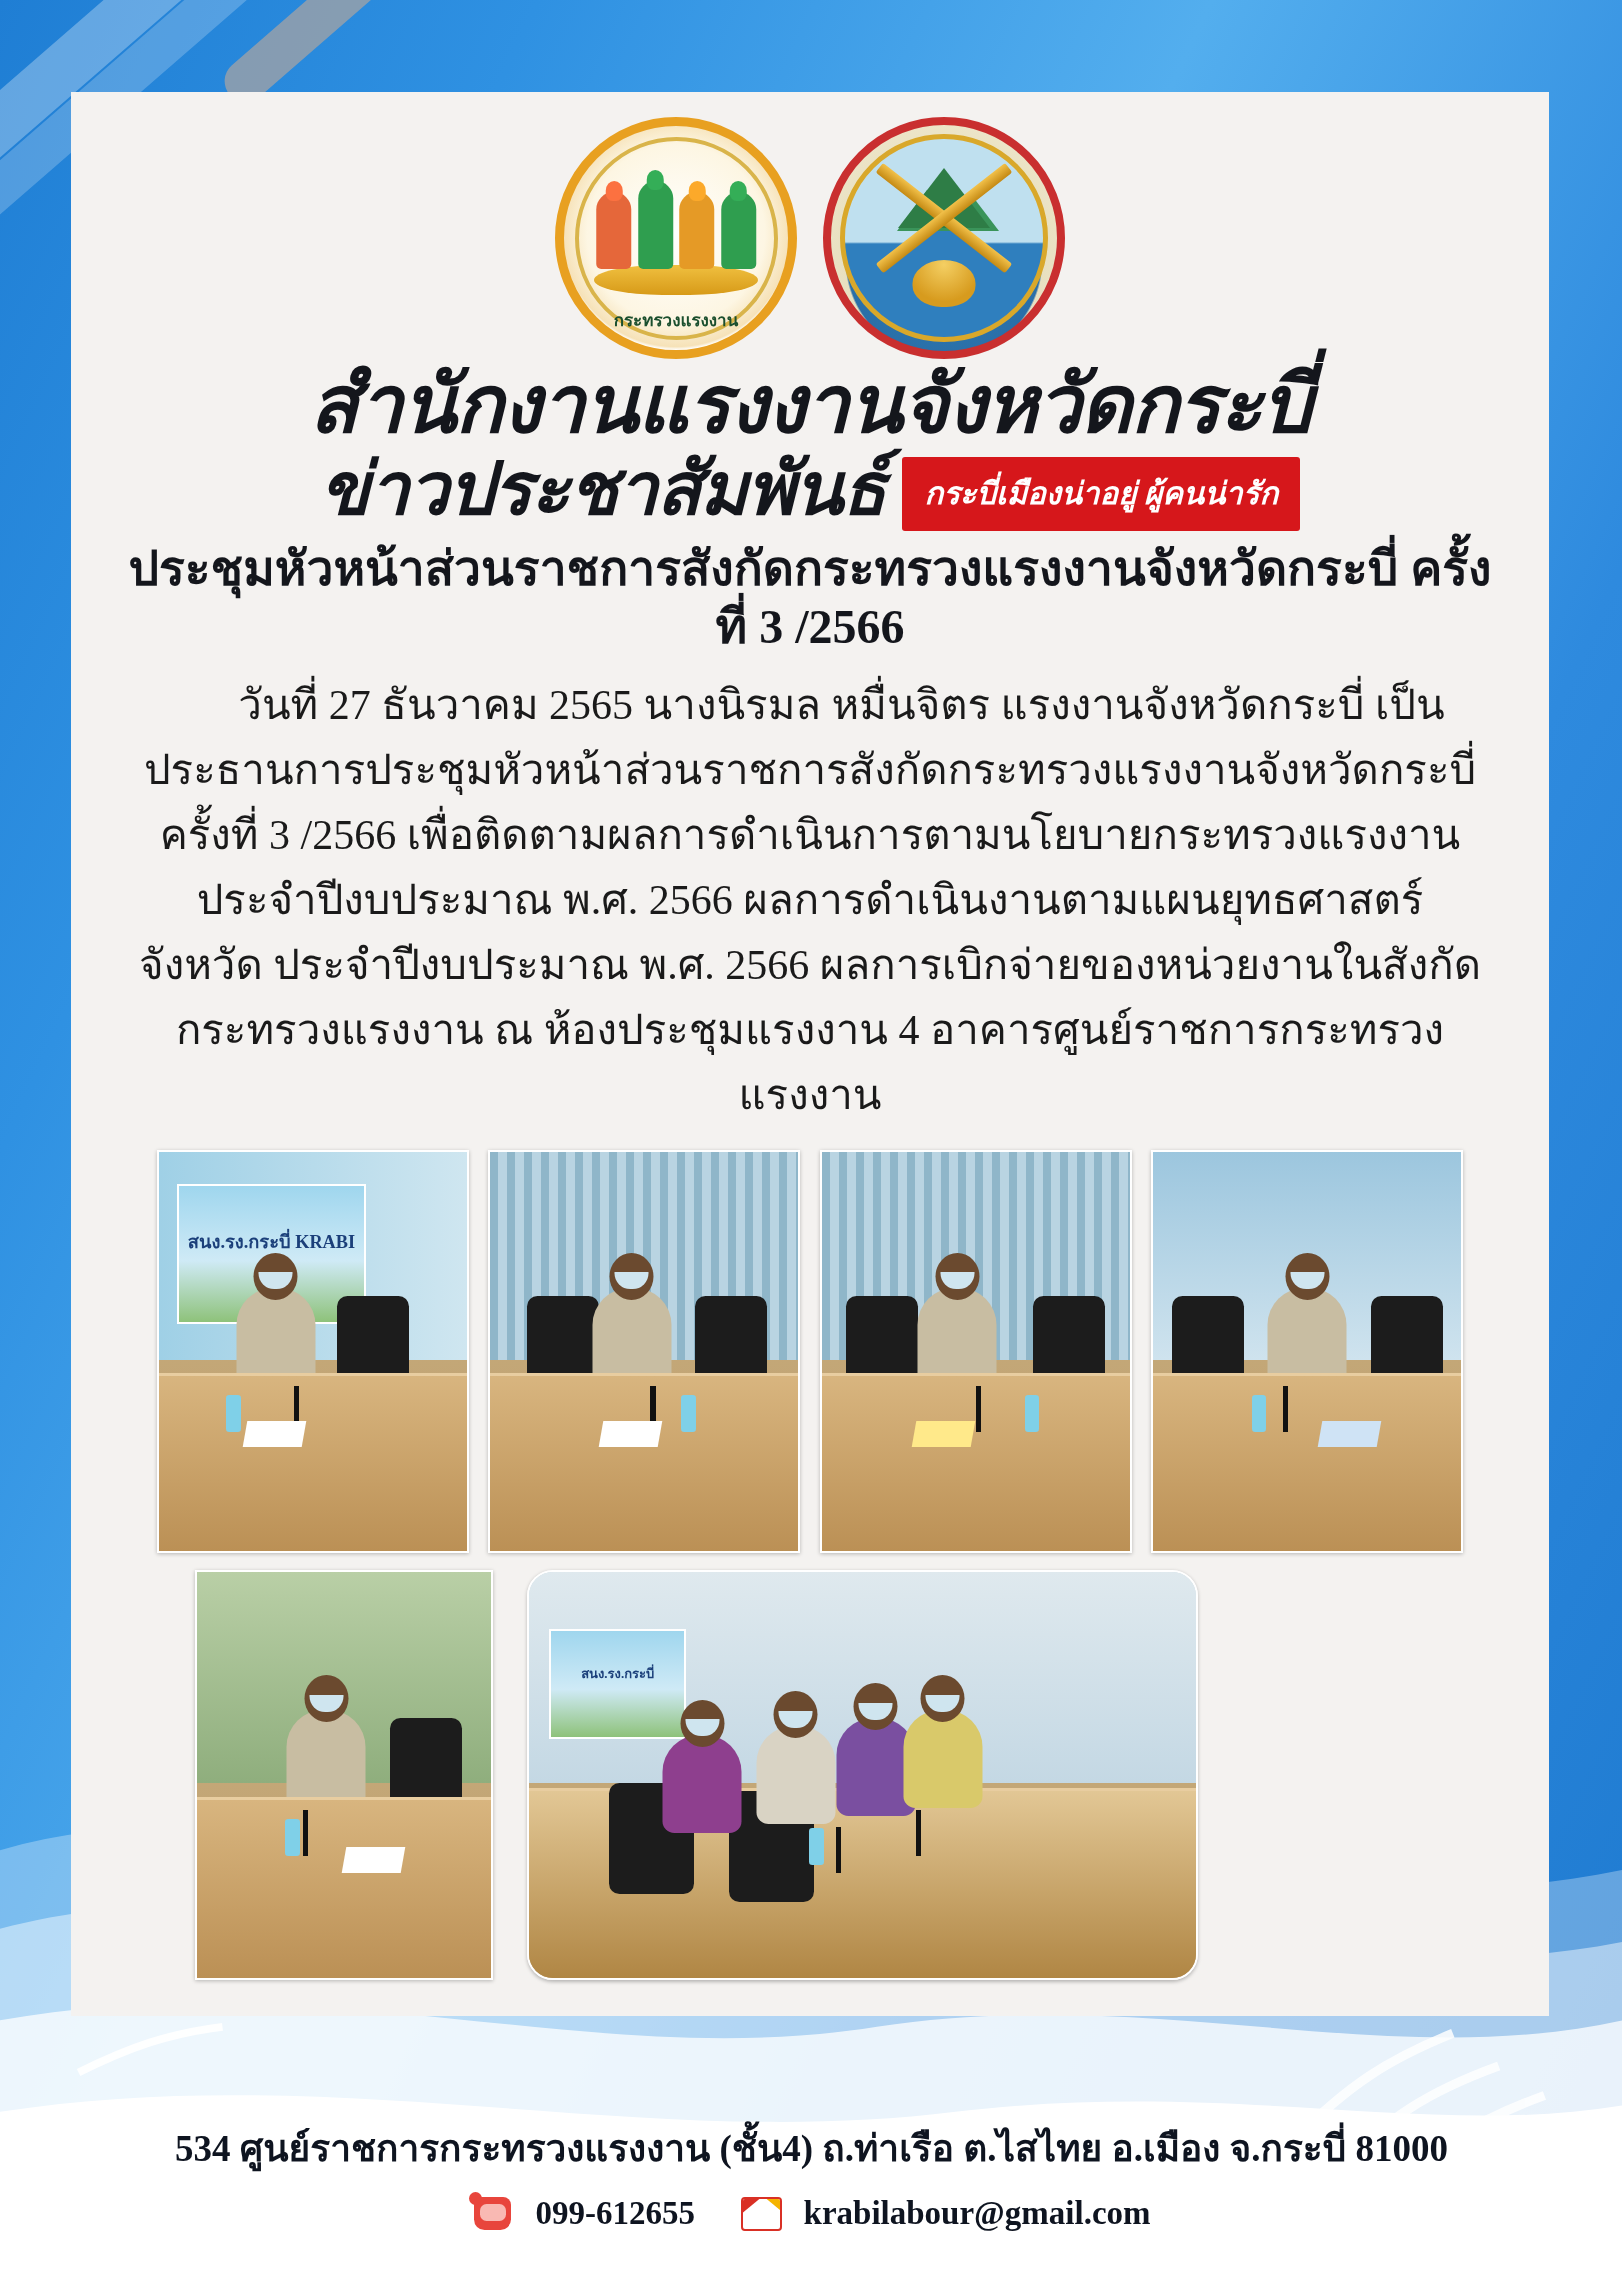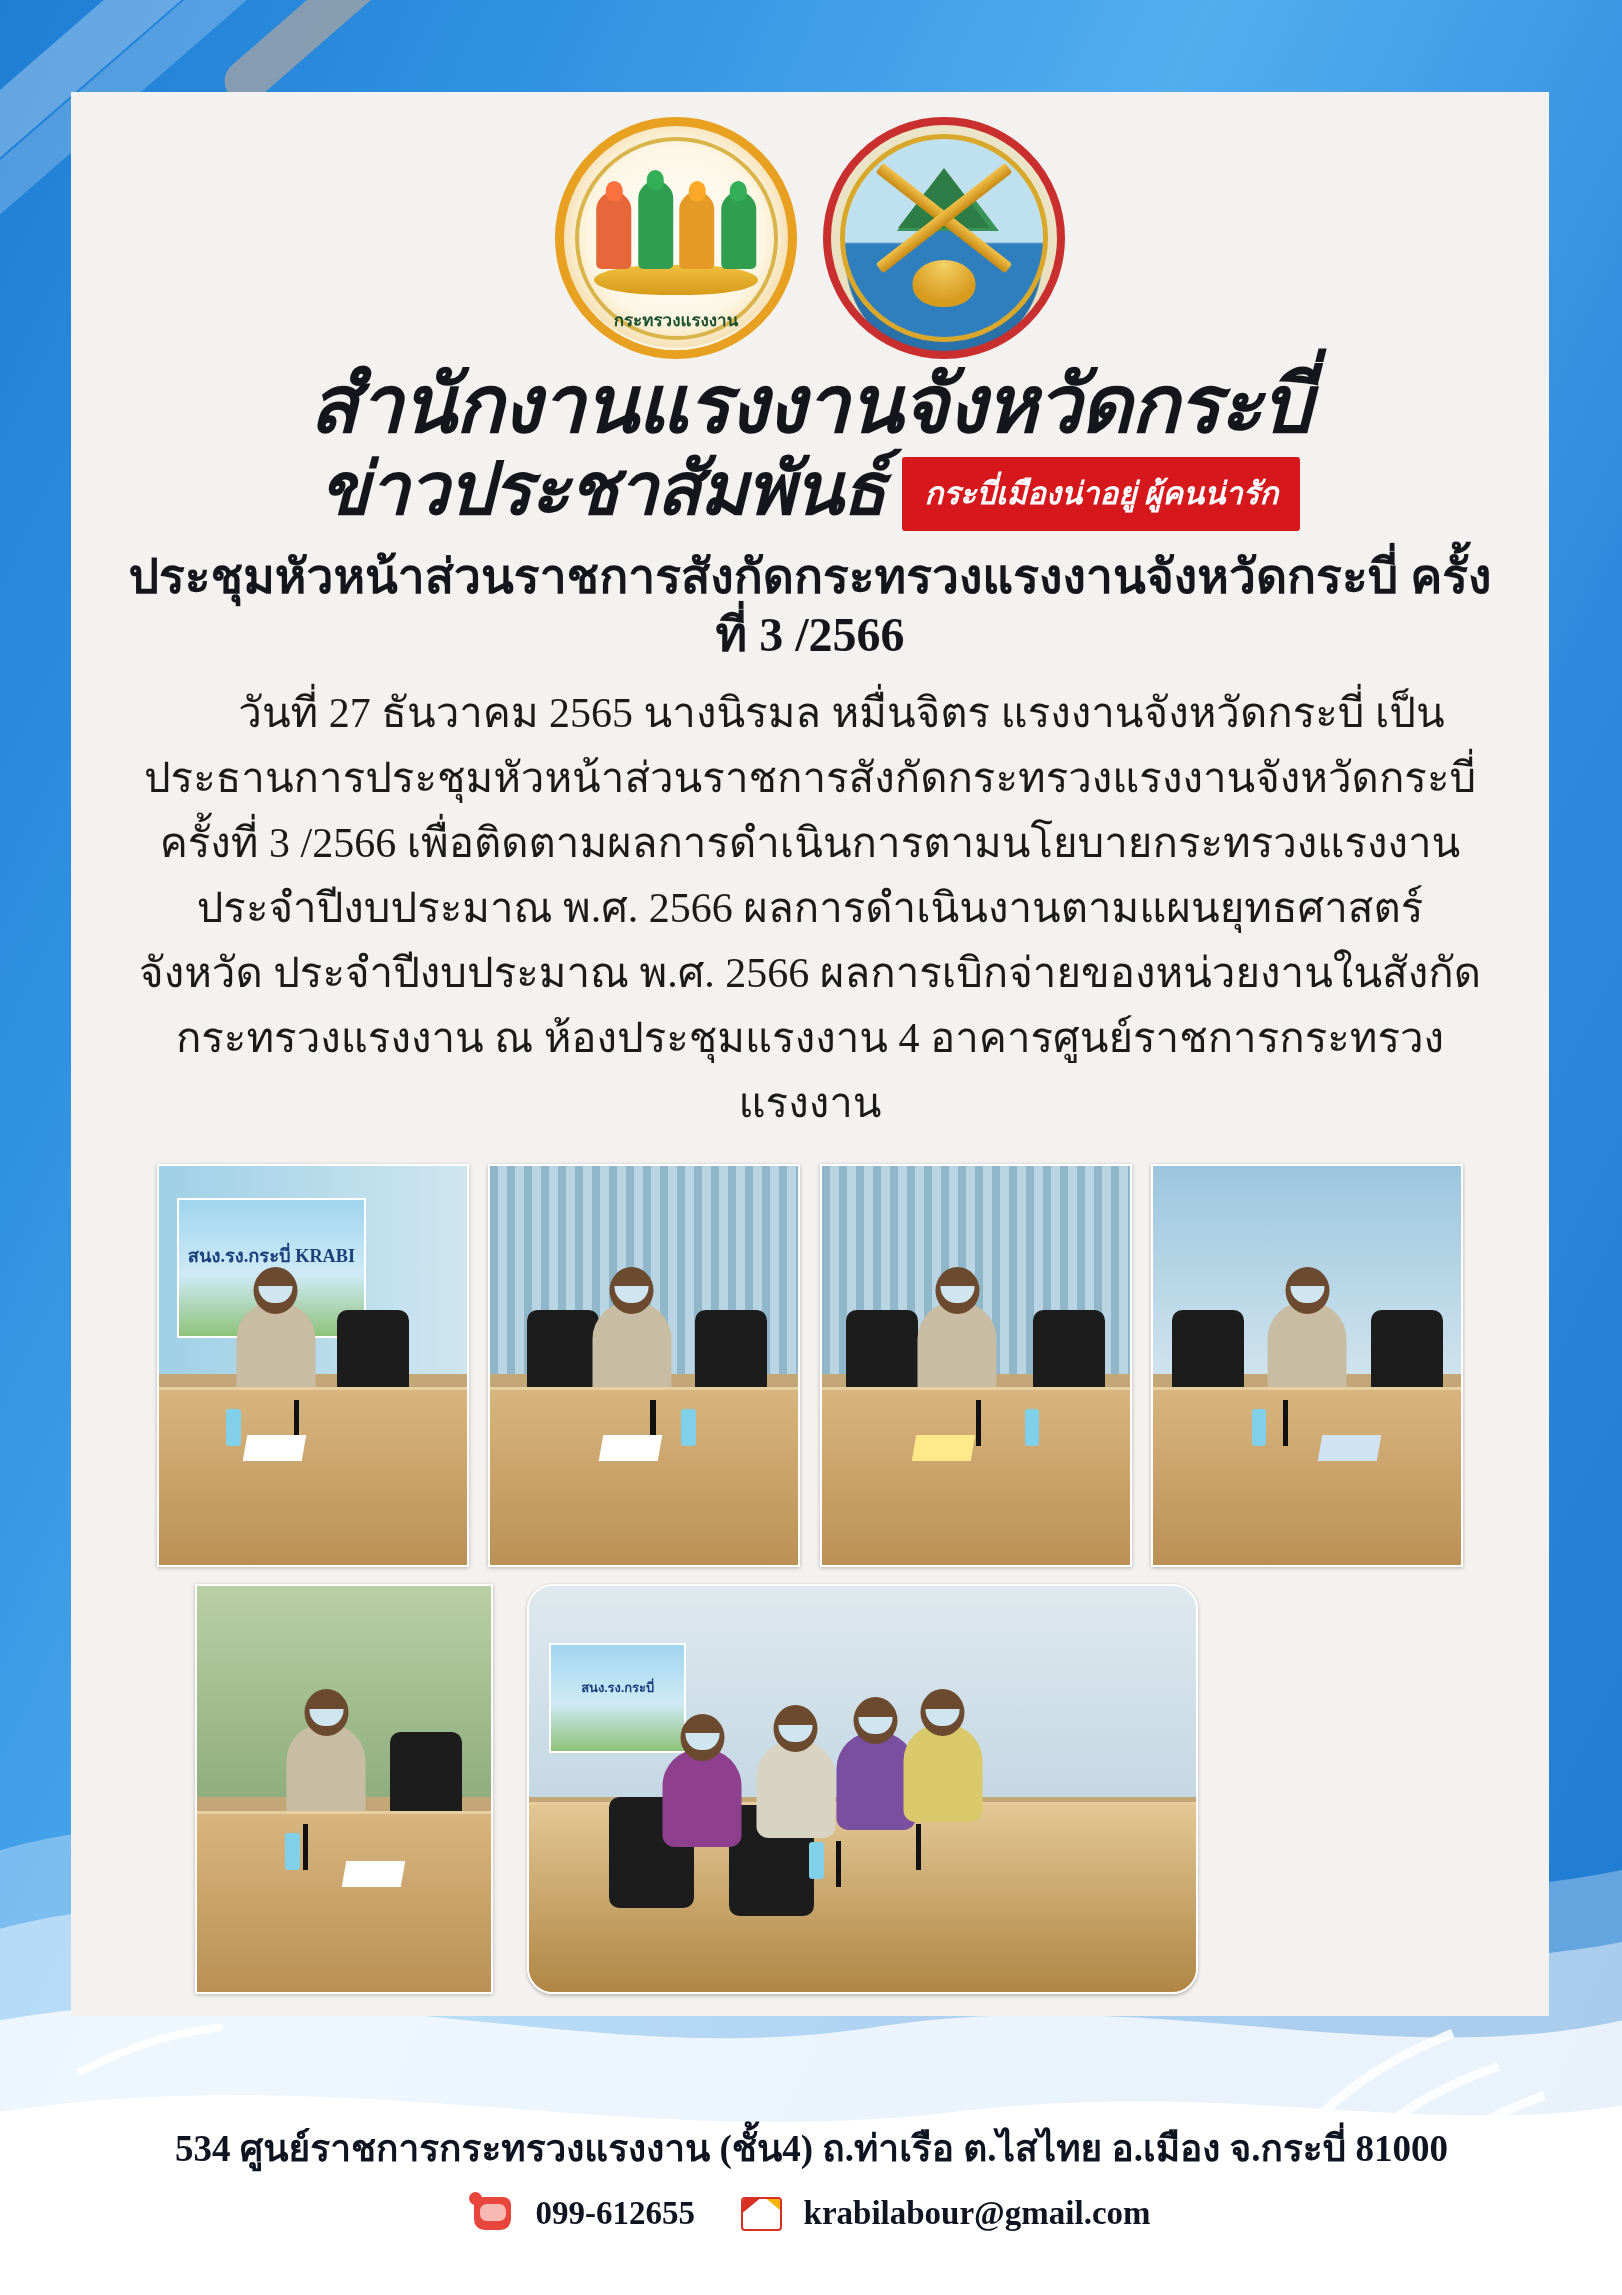--- a/index.html
+++ b/index.html
@@ -195,21 +195,21 @@
     font-size: 31px;
     font-weight: bold;
     font-style: italic;
     padding: 10.5px 22px 13px;
     border-radius: 3px;
     white-space: nowrap;
     margin-top: 6.5px;
   }
 
   .headline {
-    margin: 17px 46px 0;
+    margin: 9px 46px 0;
     text-align:center;
     font-size: 48px;
     font-weight: bold;
     color:#14161c;
     line-height: 1.22;
   }
 
   .body-text {
     margin: 15.7px 68px 0;
     font-size: 42px;
@@ -217,21 +217,21 @@
     color: #1a1a1a;
     text-indent: 63px;
     text-align: center;
   }
 
   
   .photo-row {
     display:flex;
     gap: 19.6px;
     justify-content: center;
-    margin: 28px 0 0;
+    margin: 22px 0 0;
     padding: 0 111px;
   }
   .photo-row.second {
     justify-content: flex-start;
     padding-left: 124px;
     gap: 34px;
     margin-top: 17px;
   }
   .photo {
     border: 2px solid #ffffff;

